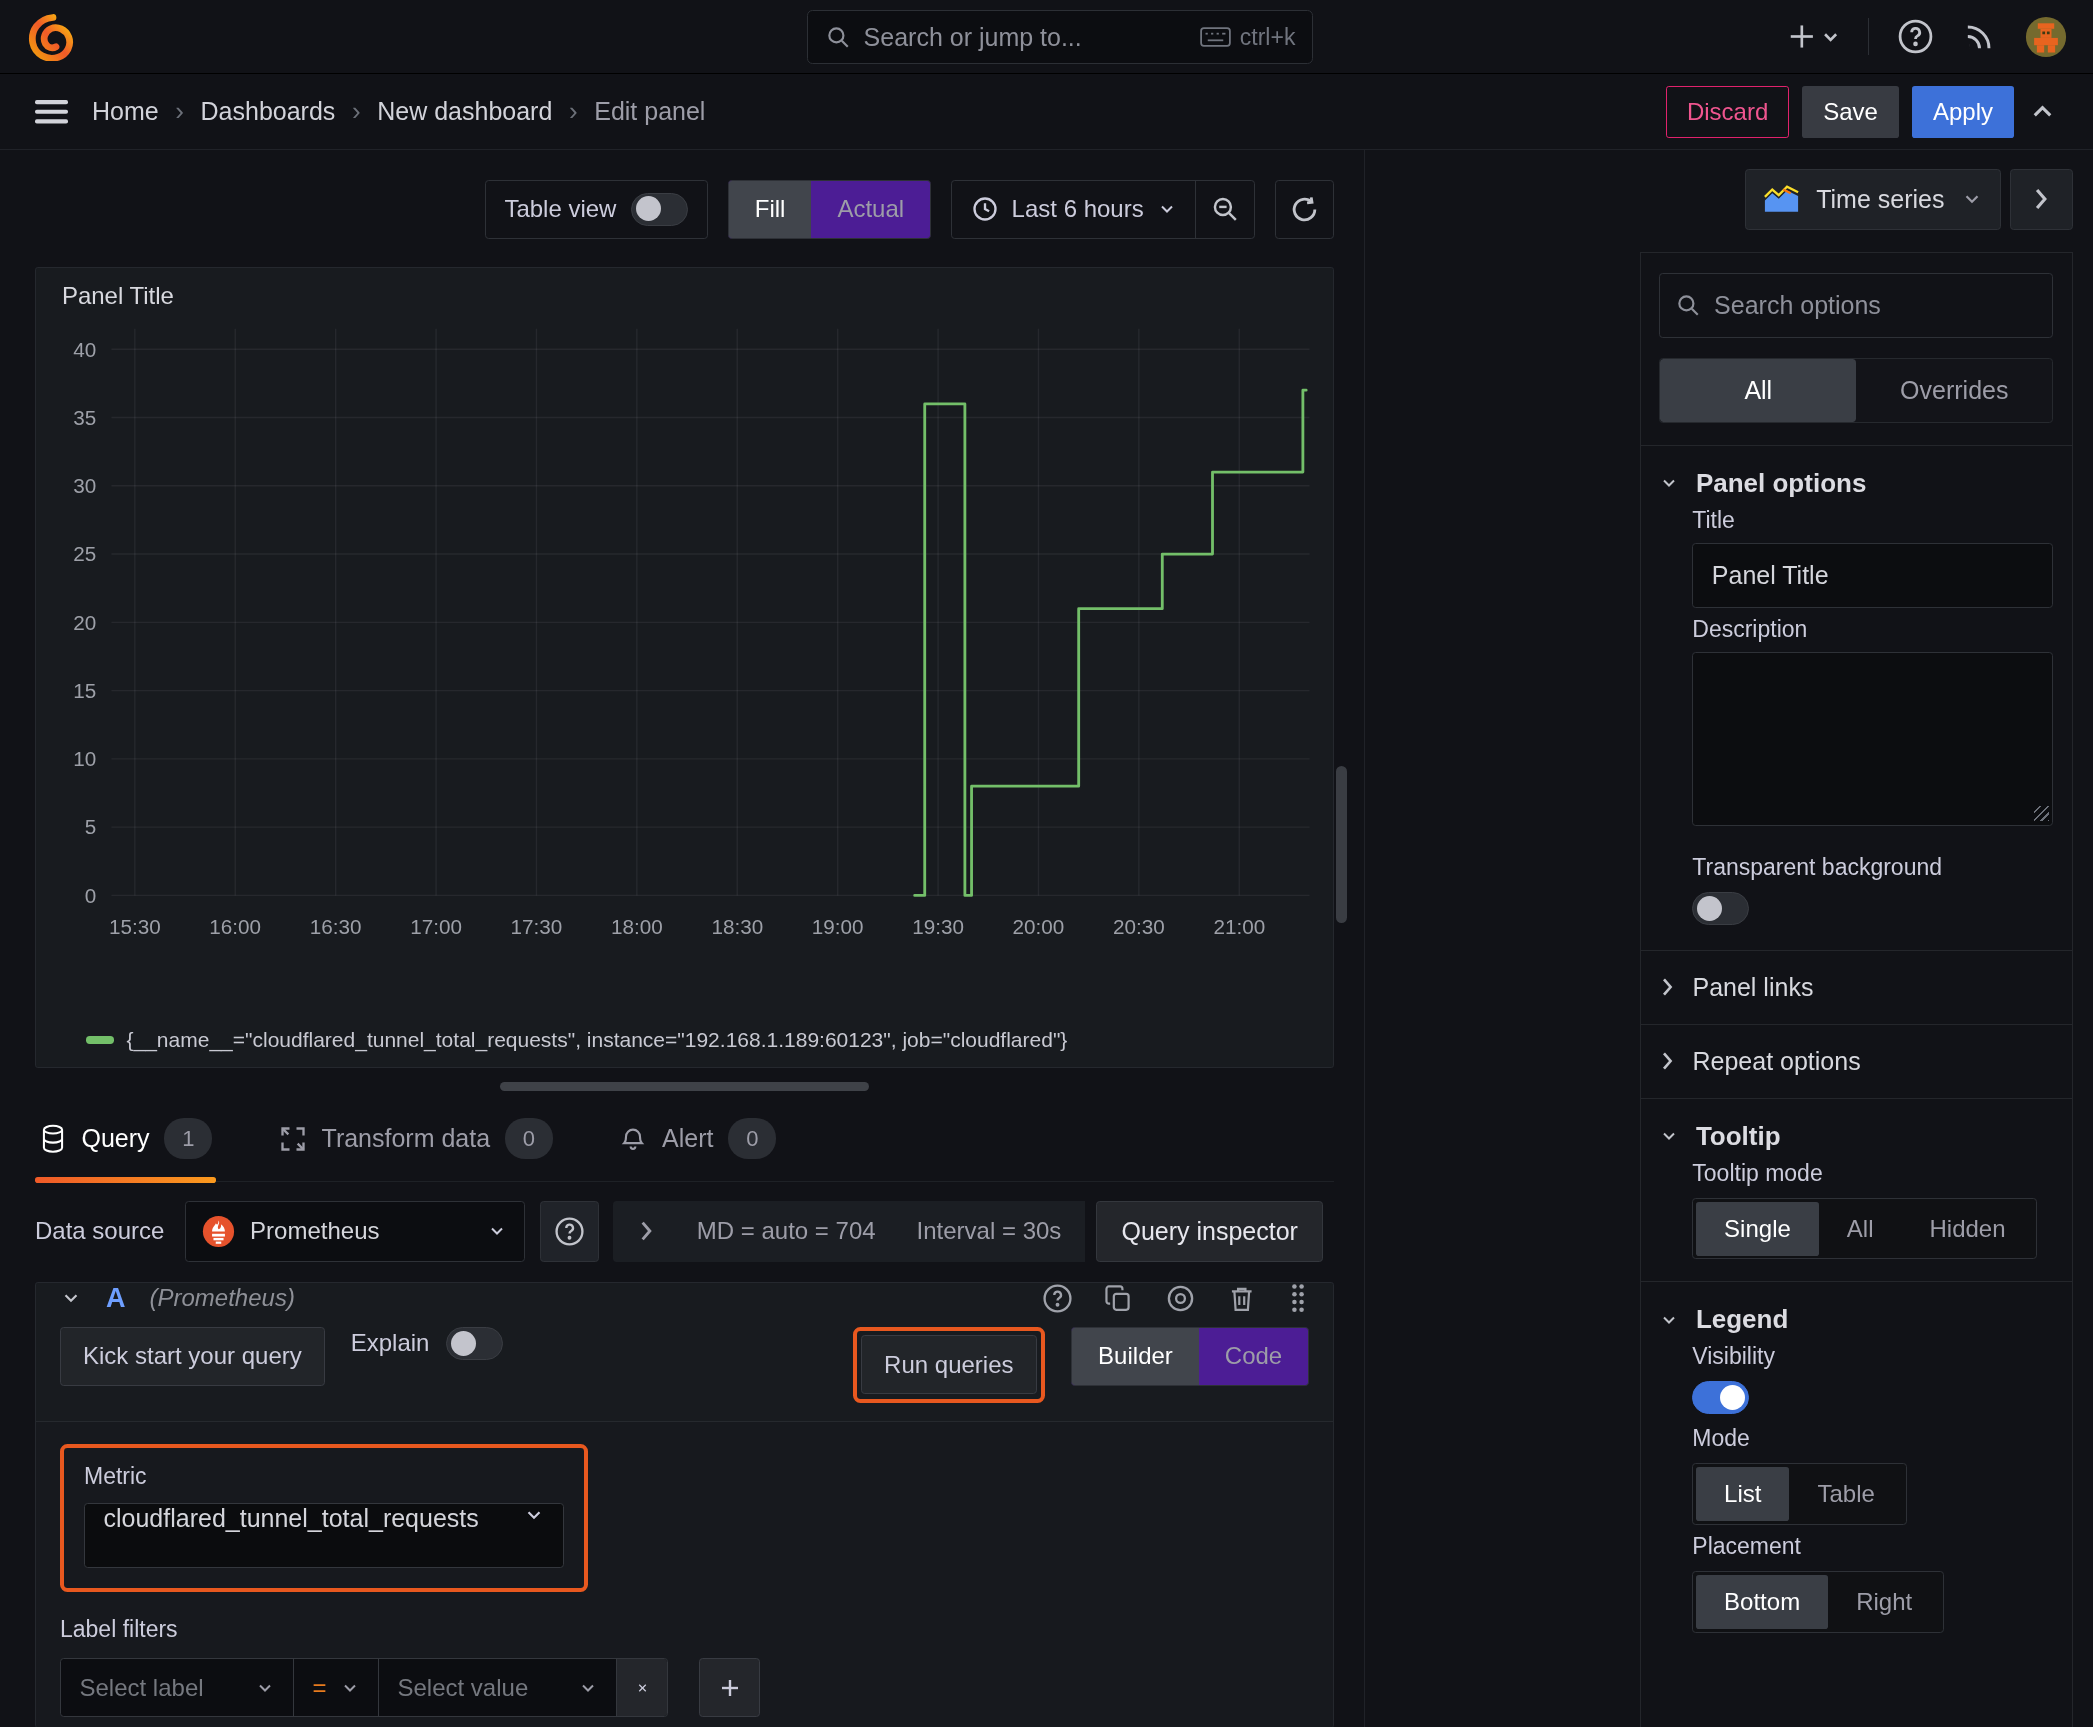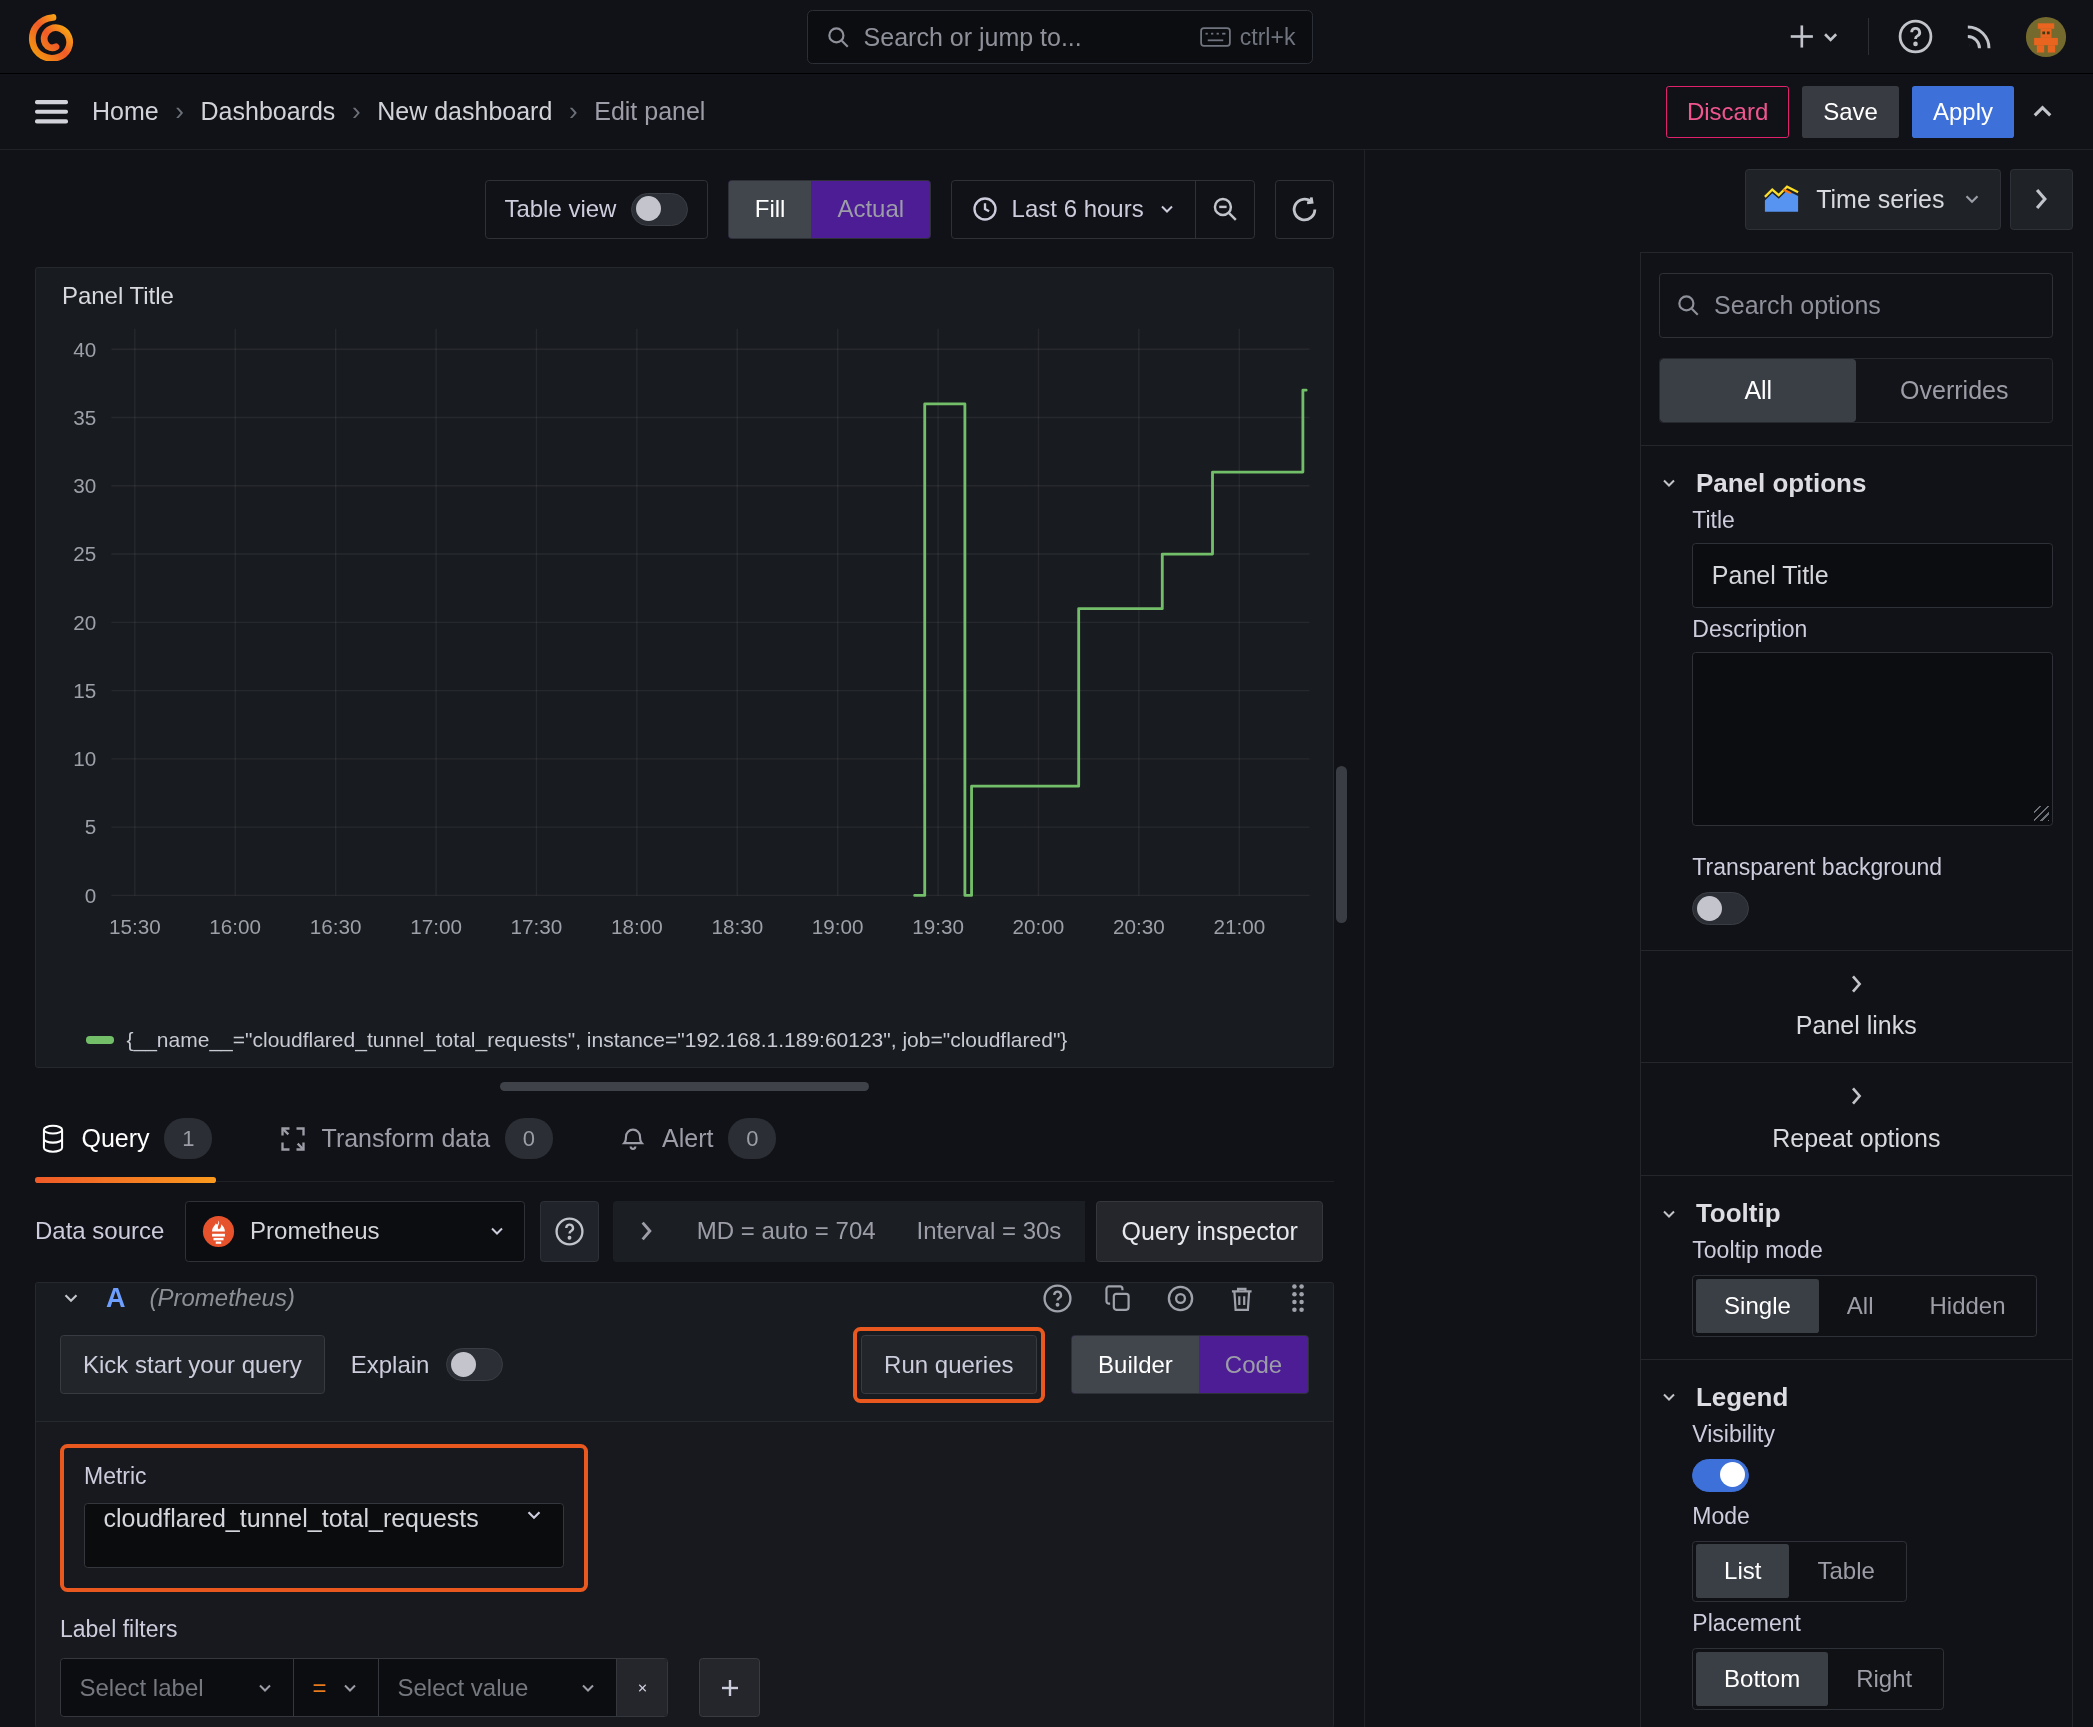--- a/index.html
+++ b/index.html
@@ -92,21 +92,21 @@
   .inspector { height:61px; display:flex; align-items:center; padding:0 24px; background:#24262b;
     border:0.9px solid #34373d; border-radius:3.7px; font-size:25px; color:#e7e7ee; margin-left:-3.7px; }
 
   
   .qcard { margin-top:20px; flex:1; background:#181b1f; border:0.9px solid #25282e; border-radius:2.8px;
     display:flex; flex-direction:column; overflow:hidden; }
   .qhead { height:72px; display:flex; align-items:center; gap:24px; padding:0 24px; }
   .qref { color:#6e9fff; font-size:27px; font-weight:bold; }
   .qds { font-size:24px; font-style:italic; color:#8e9097; }
   .qicons { margin-left:auto; display:flex; align-items:center; gap:31px; color:#9fa2aa; }
-  .qtools { display:flex; align-items:center; gap:26px; padding:13px 24px 18.5px; }
+  .qtools { display:flex; align-items:flex-start; gap:26px; padding:13px 24px 18.5px; }
   .gbtn { height:59px; display:inline-flex; align-items:center; padding:0 22px; background:#222529;
     border:0.9px solid #383b42; border-radius:3.7px; font-size:24px; color:#ccccdc; cursor:pointer; }
   .explain { display:flex; align-items:center; gap:16.6px; font-size:24px; color:#ccccdc; }
   .hl-orange { border:4.6px solid #e8581f; border-radius:7.4px; padding:4.6px; }
   .qbody { flex:1; background:#17191e; border-top:0.9px solid #26292e; padding:22px 24px; }
   .metric-wrap { display:inline-block; border:4.6px solid #e8581f; border-radius:7.4px; padding:14.8px 20px 20px; }
   .fldlabel { font-size:23px; color:#ccccdc; }
   .metric-dd { margin-top:13px; width:480px; height:65px; background:#0b0c0e; border:0.9px solid #34373d;
     border-radius:3.7px; display:flex; align-items:flex-start; padding:0 18.5px; gap:14.8px; }
   .metric-dd .val { flex:1; font-size:25px; color:#d5d6dc; }
@@ -147,21 +147,21 @@
     border-radius:3.7px; padding:0 18.5px; font-size:25px; color:#d5d6dc; font-family:inherit; outline:none; }
   .tarea { margin-top:9.2px; position:relative; width:100%; height:174px; background:#0c0d10;
     border:0.9px solid #2e3137; border-radius:3.7px; }
   .tarea::after { content:""; position:absolute; right:3.7px; bottom:3.7px; width:14.8px; height:14.8px;
     background:repeating-linear-gradient(135deg,transparent,transparent 3.7px,#6c7079 3.7px,#6c7079 5.5px); }
   .tg { width:57px; height:33px; border-radius:16.6px; background:#2b2e34; border:0.9px solid #3a3d43;
     position:relative; display:inline-block; cursor:pointer; }
   .tg .knob { position:absolute; left:3.7px; top:2.8px; width:25px; height:25px; border-radius:50%; background:#c3c4cc; }
   .tg.on { background:#3d71d9; border-color:#3d71d9; }
   .tg.on .knob { left:auto; right:3.7px; background:#fff; }
-  .collapsed { display:flex; align-items:center; gap:16.6px; font-size:25px; color:#d8d9df;flex-direction:column; }
+  .collapsed { display:flex; align-items:center; gap:16.6px; font-size:25px; color:#d8d9df; }
   .seg2 { display:inline-flex; border:0.9px solid #2e3137; border-radius:3.7px; background:#101114;
     padding:2.8px; margin-top:11px; }
   .seg2 .opt { height:54px; display:flex; align-items:center; padding:0 28px; font-size:24px;
     color:#9d9da8; border-radius:2.8px; cursor:pointer; }
   .seg2 .opt.on { background:#3a3e45; color:#fff; }
 </style>
 </head>
 <body>
 
 <div class="app">

